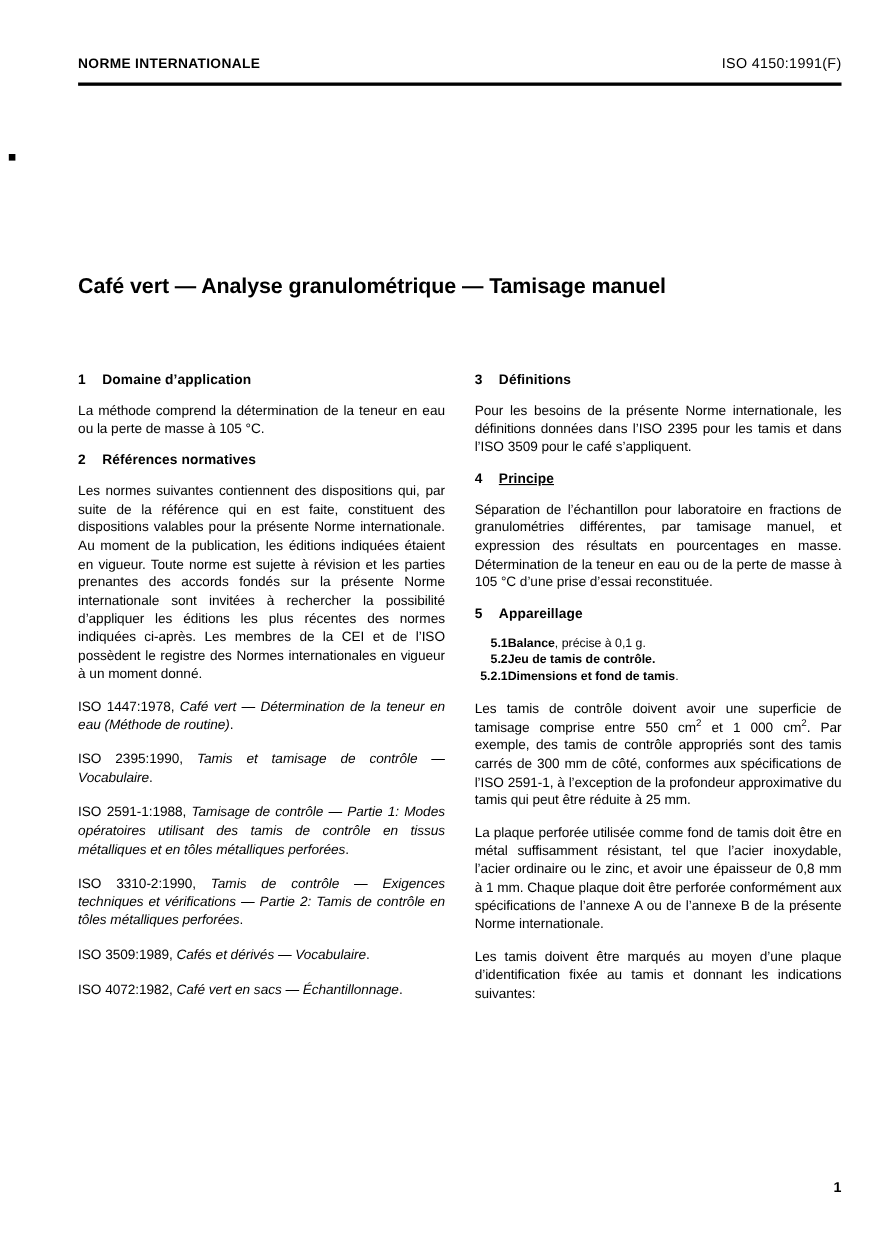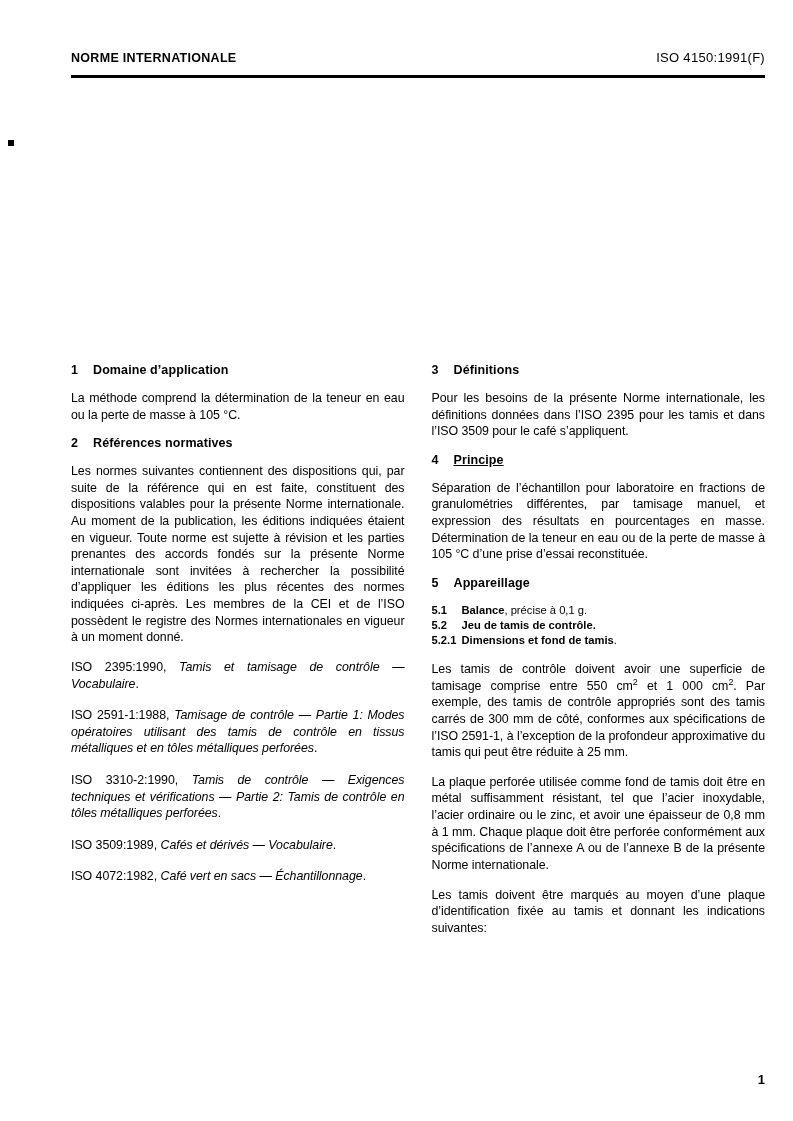--- a/index.html
+++ b/index.html
@@ -79,21 +79,20 @@
   .columns {
     position: absolute;
     left: 71px;
     top: 338px;
     width: 694px;
     display: flex;
     gap: 27px;
   }
   .col {
     width: 334px;
-    margin-top: 25px;
   }
 
   h2.sec-head {
     font-size: 12.5px;
     font-weight: bold;
     margin: 0 0 12px 0;
     letter-spacing: 0.1px;
     line-height: 1.2;
   }
   h2.sec-head .num {
@@ -106,20 +105,21 @@
 
   h3.sub-head {
     font-size: 11.2px;
     font-weight: bold;
     margin: 0 0 0 0;
     line-height: 1.35;
   }
   h3.sub-head .snum {
     display: inline-block;
     min-width: 30px;
+    text-align: right;
   }
   h3.sub-head .tail {
     font-weight: normal;
   }
   .sub-gap  { margin-top: 23px; }
   .sub-gap2 { margin-top: 25px; }
   .sub-gap3 { margin-top: 27px; }
 
   p.body {
     font-size: 12.4px;
@@ -159,35 +159,39 @@
 <div class="page">
 
   <div class="header">
     <div class="header-left">NORME INTERNATIONALE</div>
     <div class="header-right">ISO 4150:1991(F)</div>
   </div>
   <div class="header-rule"></div>
 
   <div class="corner-mark"></div>
 
+  <h1 class="doc-title">Café vert — Analyse granulométrique — Tamisage manuel</h1>
 
   <div class="columns">
 
     <div class="col">
 
       <h2 class="sec-head">
         <span class="num">1</span><span>Domaine d’application</span>
       </h2>
       <p class="body">La méthode comprend la détermination de la teneur en eau ou la perte de masse à 105 °C.</p>
 
       <h2 class="sec-head sec-spacer-2">
         <span class="num">2</span><span>Références normatives</span>
       </h2>
       <p class="body">Les normes suivantes contiennent des dispositions qui, par suite de la référence qui en est faite, constituent des dispositions valables pour la présente Norme internationale. Au moment de la publication, les éditions indiquées étaient en vigueur. Toute norme est sujette à révision et les parties prenantes des accords fondés sur la présente Norme internationale sont invitées à rechercher la possibilité d’appliquer les éditions les plus récentes des normes indiquées ci-après. Les membres de la CEI et de l’ISO possèdent le registre des Normes internationales en vigueur à un moment donné.</p>
 
+      <p class="ref">
+        <span>ISO 1447:1978, </span><i>Café vert — Détermination de la teneur en eau (Méthode de routine)</i><span>.</span>
+      </p>
       <p class="ref">
         <span>ISO 2395:1990, </span><i>Tamis et tamisage de contrôle — Vocabulaire</i><span>.</span>
       </p>
       <p class="ref">
         <span>ISO 2591-1:1988, </span><i>Tamisage de contrôle — Partie 1: Modes opératoires utilisant des tamis de contrôle en tissus métalliques et en tôles métalliques perforées</i><span>.</span>
       </p>
       <p class="ref">
         <span>ISO 3310-2:1990, </span><i>Tamis de contrôle — Exigences techniques et vérifications — Partie 2: Tamis de contrôle en tôles métalliques perforées</i><span>.</span>
       </p>
       <p class="ref">

